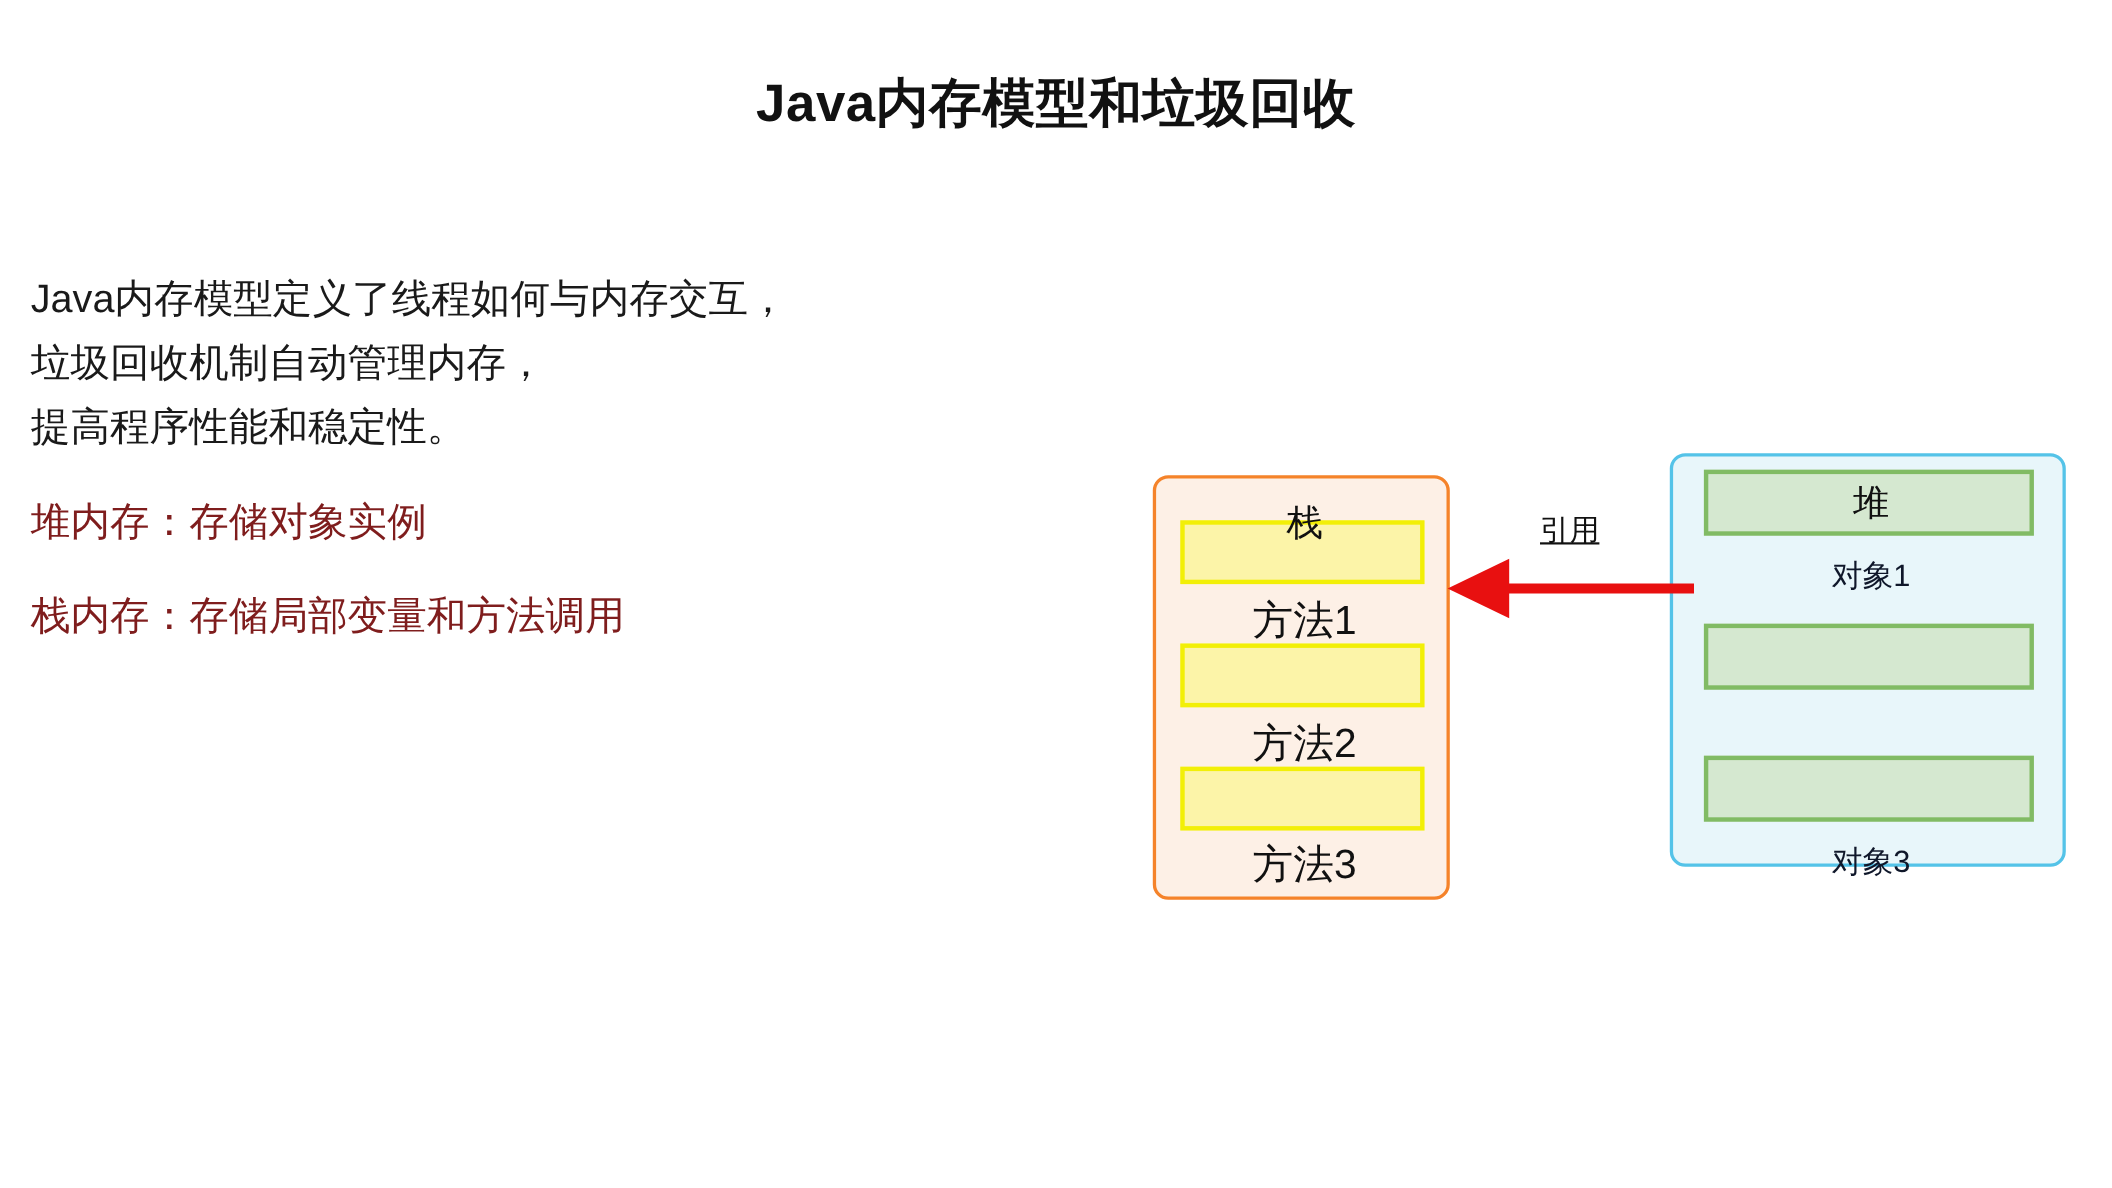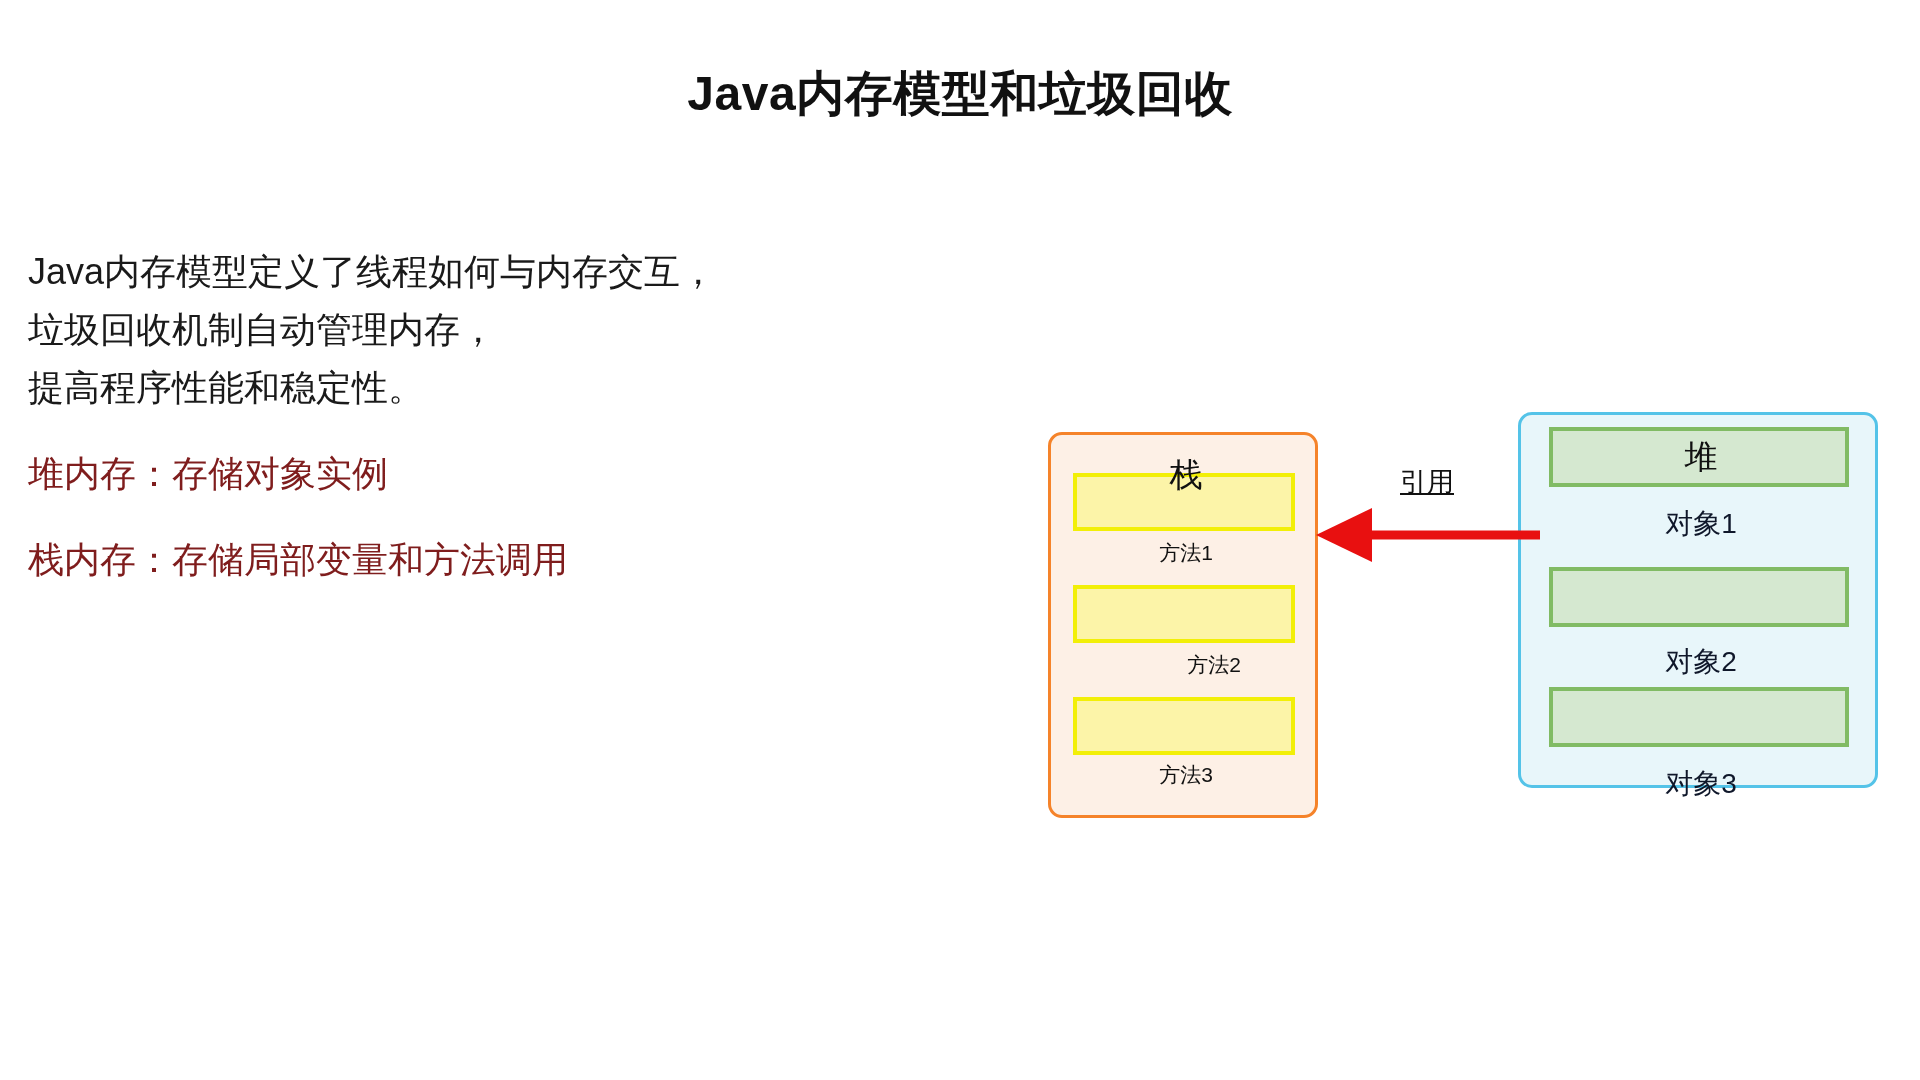--- a/index.html
+++ b/index.html
@@ -92,25 +92,25 @@
   }
   .stack-slot.s1 { top: 38px; }
   .stack-slot.s2 { top: 150px; }
   .stack-slot.s3 { top: 262px; }
 
   .stack-label {
     position: absolute;
     left: 0;
     width: 270px;
     text-align: center;
-    font-size: 21px;
+    font-size: 37px;
     color: #111111;
   }
   .stack-label.l1 { top: 104px; }
-  .stack-label.l2 { top: 216px; margin-left: 28px; }
+  .stack-label.l2 { top: 216px; }
   .stack-label.l3 { top: 326px; }
 
   
   #heap-container {
     position: absolute;
     left: 488px;
     top: 32px;
     width: 360px;
     height: 376px;
     background: #e8f6fa;
@@ -201,21 +201,20 @@
   </div>
 
   <div id="heap-container">
     <div class="heap-slot h1"></div>
     <div class="heap-slot h2"></div>
     <div class="heap-slot h3"></div>
 
     <div id="heap-title">堆</div>
 
     <div class="heap-label hl1">对象1</div>
-    <div class="heap-label hl2">对象2</div>
     <div class="heap-label hl3">对象3</div>
   </div>
 
   <div id="reference-label">引用</div>
   <svg id="reference-arrow" viewBox="0 0 230 70">
     <line x1="228" y1="35" x2="58" y2="35" stroke="#e81010" stroke-width="9"></line>
     <polygon points="4,35 60,8 60,62" fill="#e81010"></polygon>
   </svg>
 
 </div>

